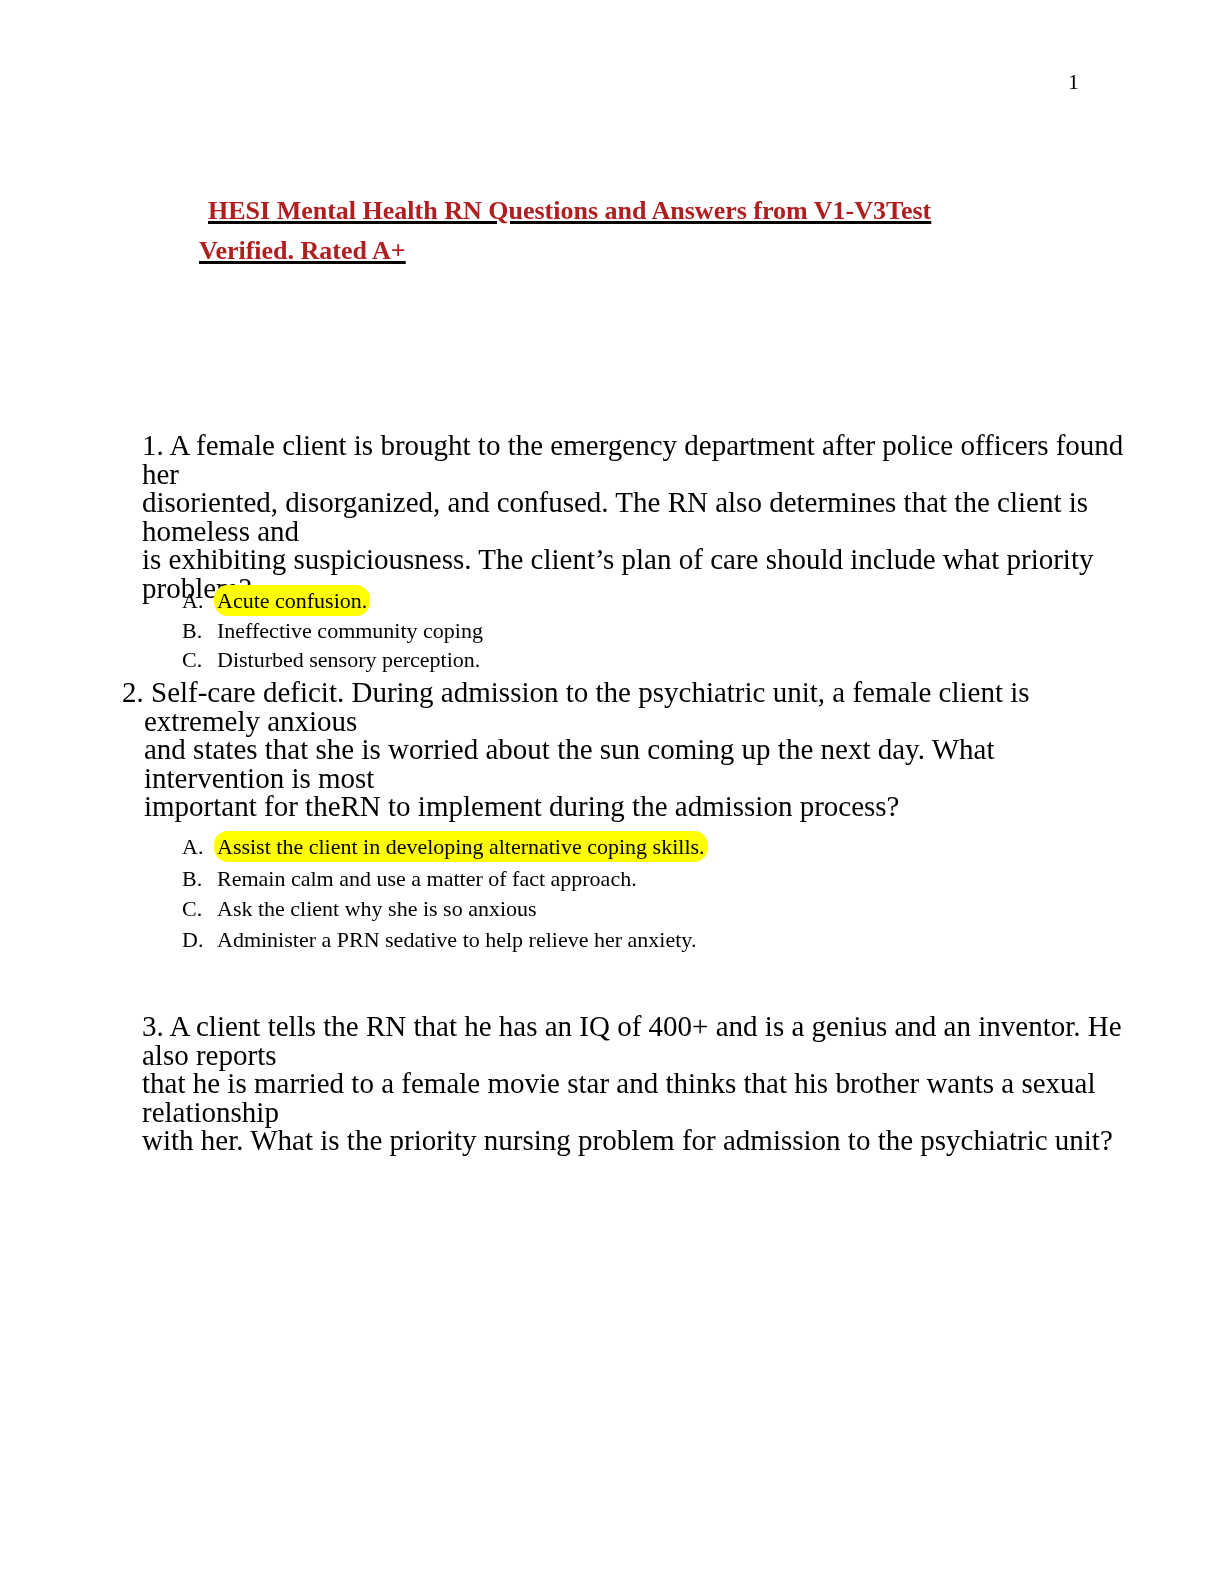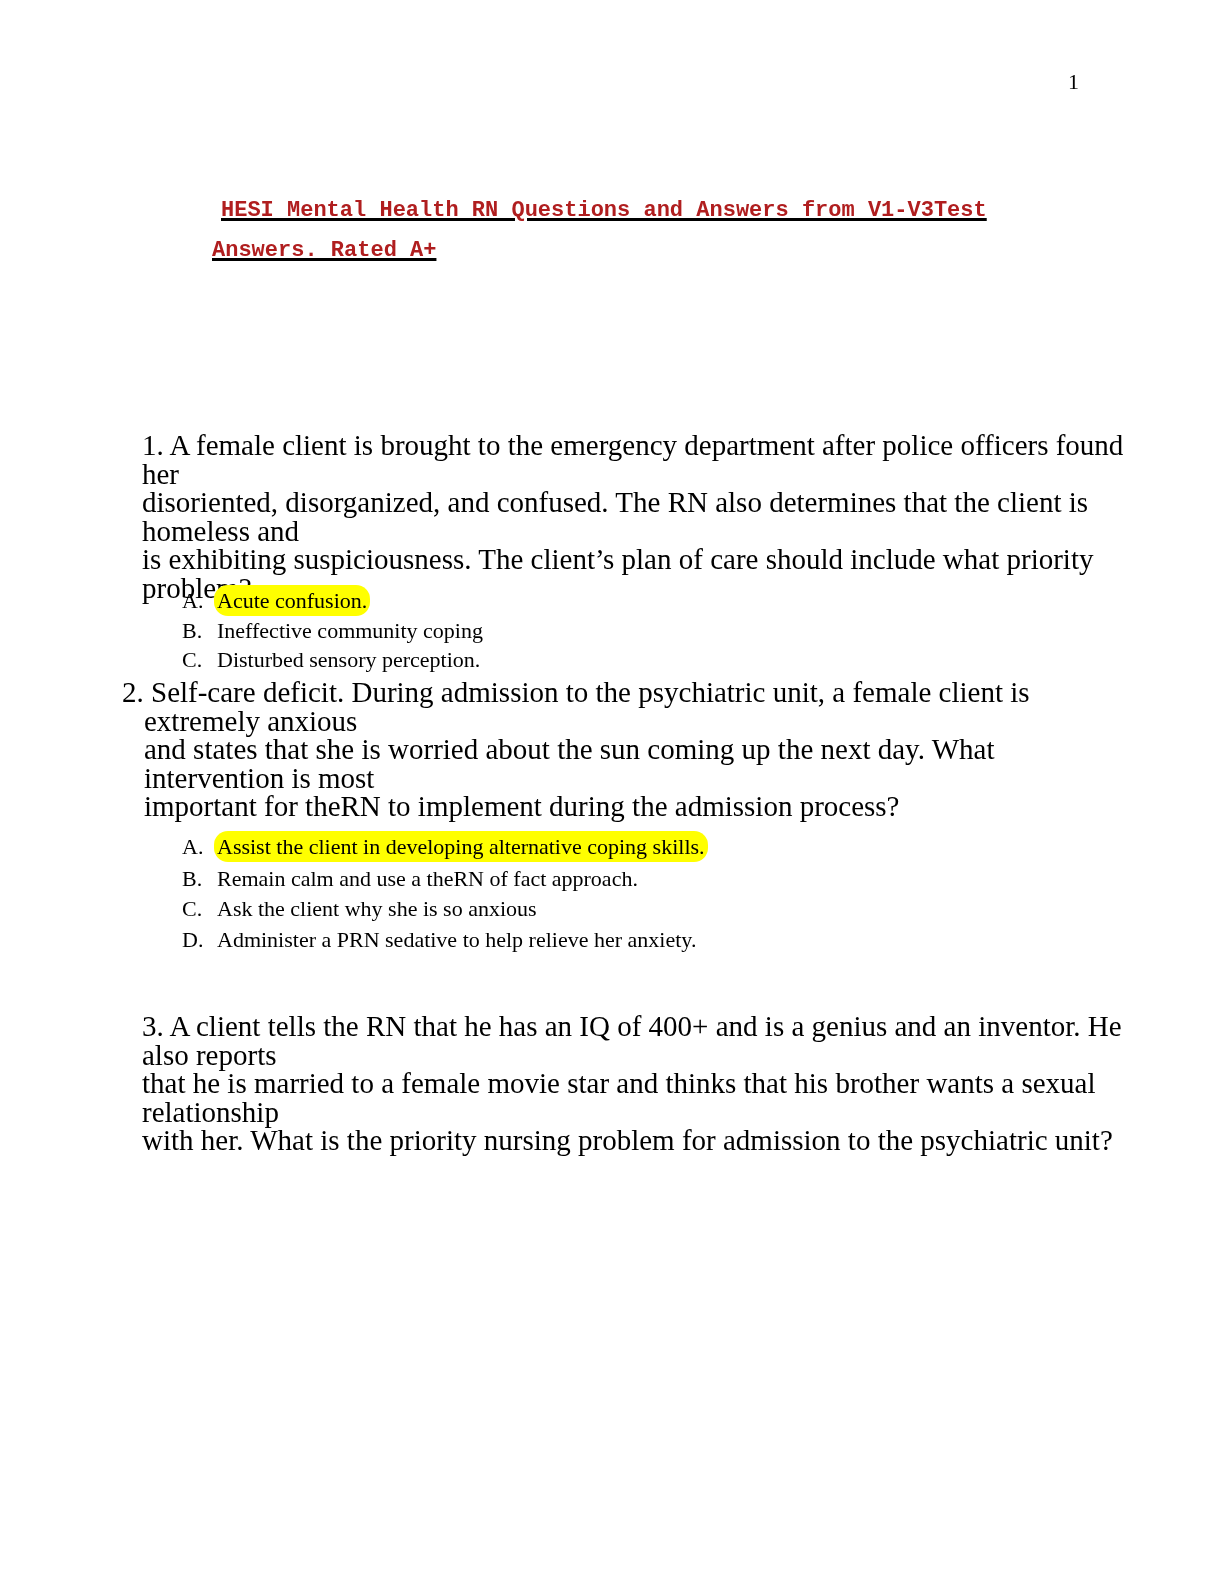--- a/index.html
+++ b/index.html
@@ -14,26 +14,26 @@
   }
   .pagenum {
     position: absolute;
     left: 1068px;
     top: 68px;
     font-size: 22px;
     line-height: 28.6px;
   }
   .title {
     position: absolute;
-    left: 212px;
+    left: 199px;
     top: 191px;
     width: 900px;
-    font-family: Liberation Mono, monospace;
+    font-family: Liberation Serif, serif;
     font-weight: bold;
-    font-size: 22px;
+    font-size: 26px;
     line-height: 40px;
     color: var(--title-color, #b01e1f);
   }
   .title .line { display: block; white-space: nowrap; }
   .title .line.l1 { padding-left: 9px; }
   .title .u {
     text-decoration: underline;
     text-decoration-color: var(--underline-color, #000000);
     text-decoration-thickness: 3px;
     text-underline-offset: 2px;
@@ -70,21 +70,21 @@
 </style>
 </head>
 <body>
 
 <div class="page">
 
   <div class="pagenum">1</div>
 
   <div class="title">
     <div class="line l1"><span class="u">HESI Mental Health RN Questions and Answers from V1-V3Test</span></div>
-    <div class="line"><span class="u">Answers. Rated A+</span></div>
+    <div class="line"><span class="u">Verified. Rated A+</span></div>
   </div>
 
   <div class="para q1">1. A female client is brought to the emergency department after police officers found her
 disoriented, disorganized, and confused. The RN also determines that the client is homeless and
 is exhibiting suspiciousness. The client’s plan of care should include what priority problem?</div>
 
   <div class="opts q1opts">
     <div class="opt">
       <span class="letter">A.</span>
       <span class="hl">Acute confusion.</span>
@@ -103,21 +103,21 @@
 and states that she is worried about the sun coming up the next day. What intervention is most
 important for theRN to implement during the admission process?</div>
 
   <div class="opts q2opts">
     <div class="opt">
       <span class="letter">A.</span>
       <span class="hl">Assist the client in developing alternative coping skills.</span>
     </div>
     <div class="opt">
       <span class="letter">B.</span>
-      <span class="txt">Remain calm and use a theRN of fact approach.</span>
+      <span class="txt">Remain calm and use a matter of fact approach.</span>
     </div>
     <div class="opt">
       <span class="letter">C.</span>
       <span class="txt">Ask the client why she is so anxious</span>
     </div>
     <div class="opt">
       <span class="letter">D.</span>
       <span class="txt">Administer a PRN sedative to help relieve her anxiety.</span>
     </div>
   </div>

